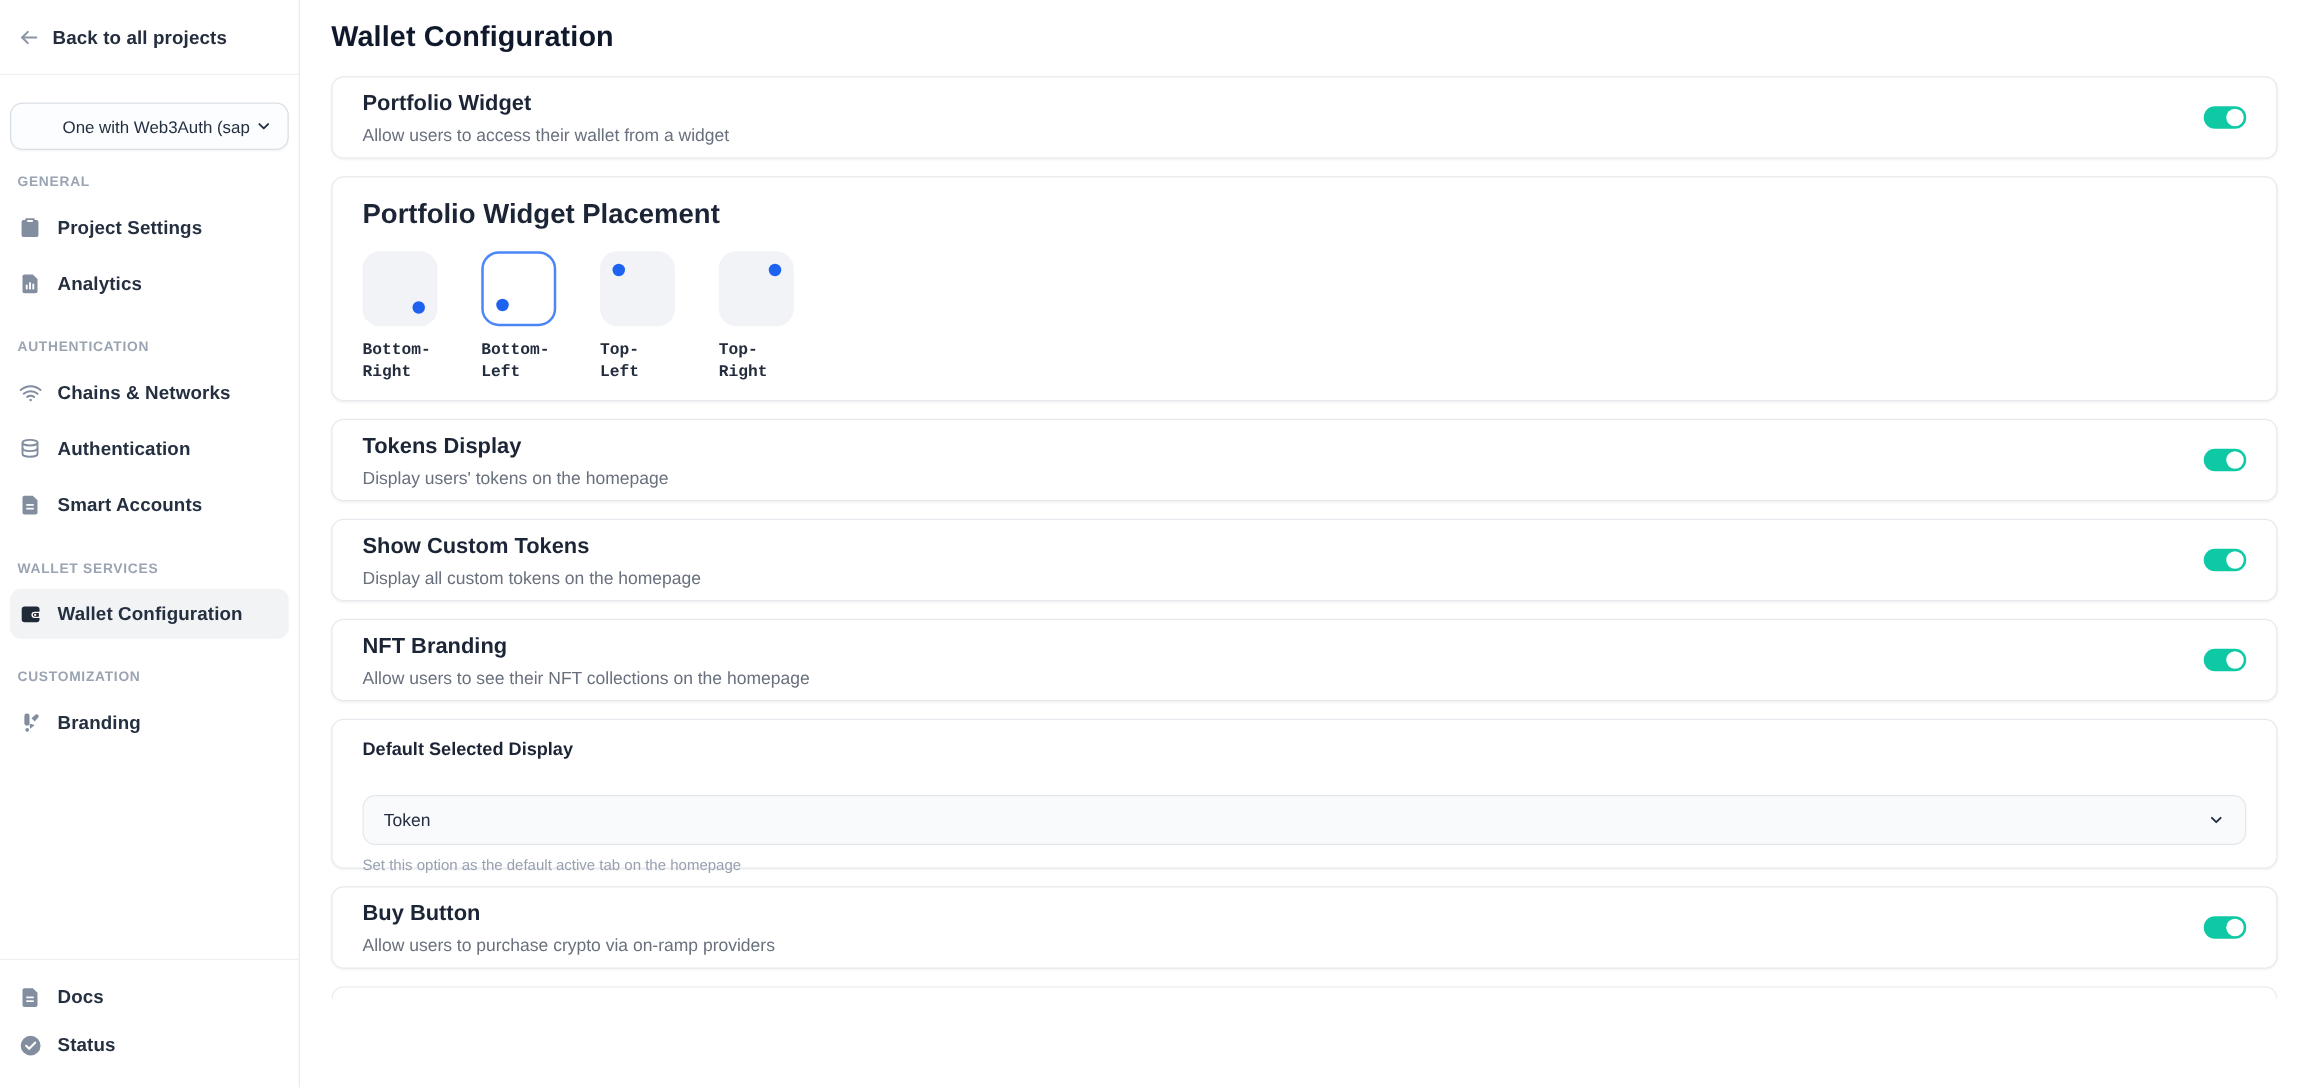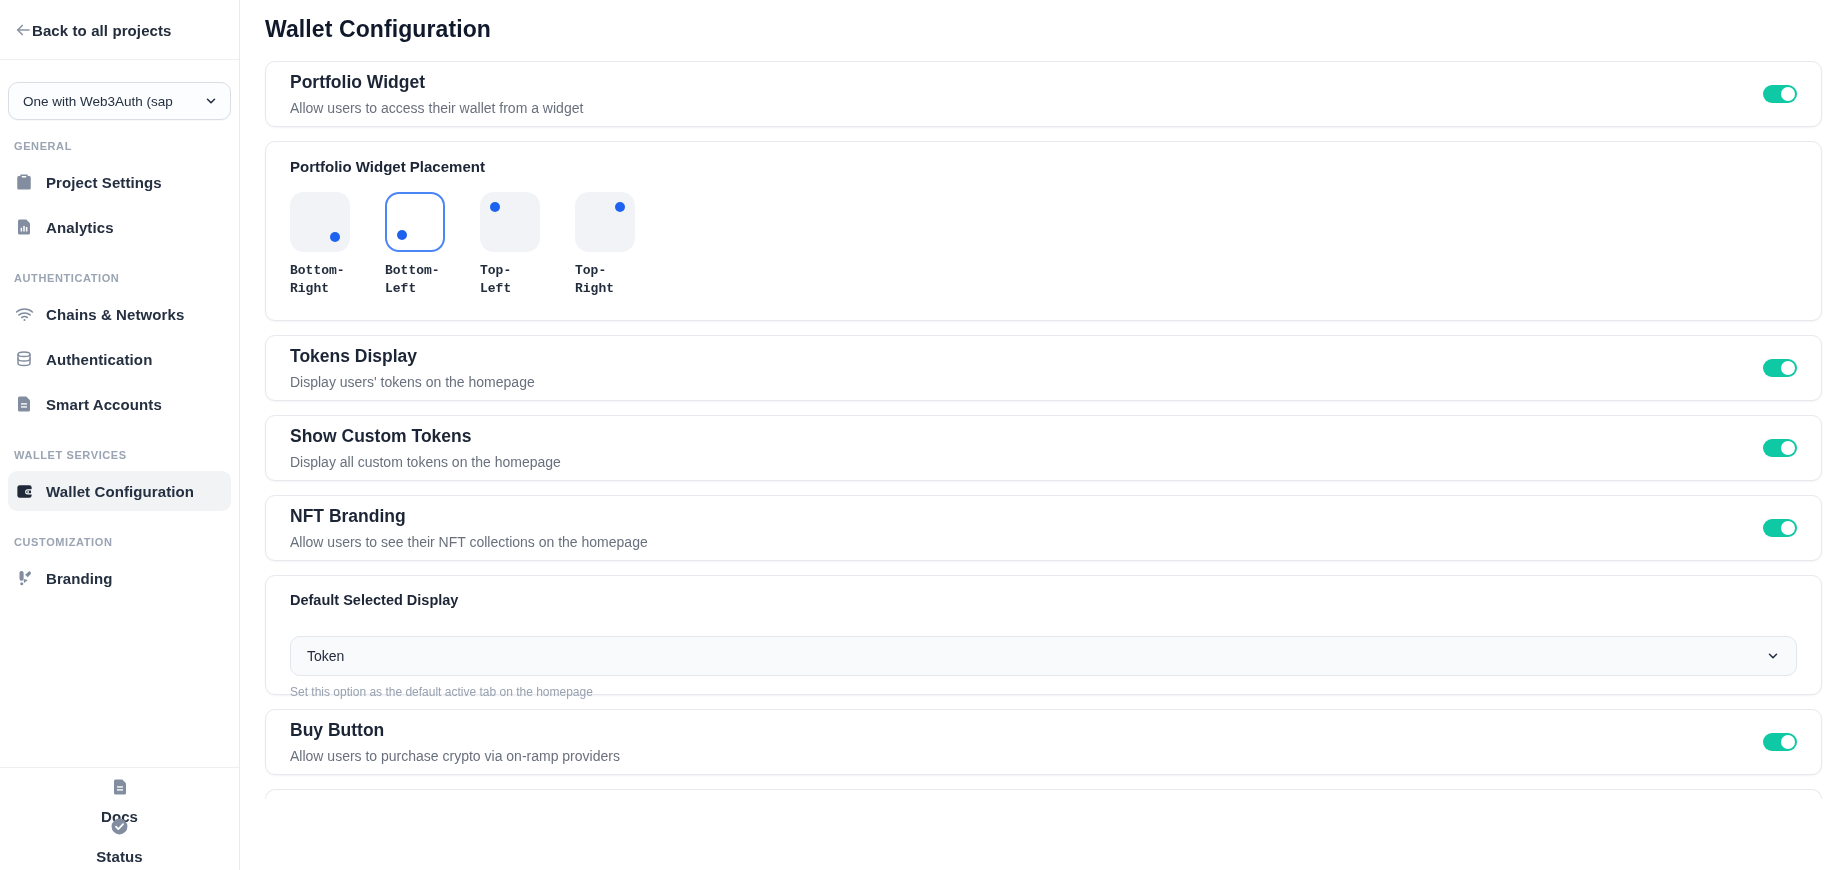--- a/index.html
+++ b/index.html
@@ -12,61 +12,61 @@
   }
 
   
   .sidebar {
     width: 240px; min-width: 240px; height: 870px;
     background: #ffffff;
     border-right: 1px solid #e7eaee;
     display: flex; flex-direction: column;
   }
   .back-row {
-    display: flex; align-items: center; 
+    display: flex; align-items: center; gap: 10px;
     padding: 21px 14px 0 14px;
     cursor: pointer;
   }
   .back-row span {
     font-size: 15px; font-weight: 700; color: #232d3d; letter-spacing: .1px;
   }
   .side-divider { height: 1px; background: #edf0f3; margin-top: 20px; }
 
   .project-select {
     margin: 22px 8px 0 8px; height: 38px;
     border: 1px solid #d9dee5; border-radius: 10px;
     background: #fcfdfe;
     display: flex; align-items: center; justify-content: space-between;
     padding: 0 12px 0 14px; cursor: pointer;
     box-shadow: 0 1px 1px rgba(16,24,40,.03);
   }
   .project-select .val {
     font-size: 13.5px; color: #242f40; font-weight: 500;
-    white-space: nowrap; overflow: hidden; width: 158px;
+    white-space: nowrap; overflow: hidden; width: 158px; margin-left: 27px;
   }
 
   .side-section-label {
     margin: 20px 14px 10px 14px;
     font-size: 11px; font-weight: 700; letter-spacing: .6px;
     color: #9aa4b2; text-transform: uppercase;
   }
   .side-item {
     height: 40px; margin: 0 8px 5px 8px; border-radius: 9px;
     display: flex; align-items: center; gap: 12px;
     padding: 0 6px; cursor: pointer;
   }
   .side-item .ic { width: 20px; height: 20px; display: flex; align-items: center; justify-content: center; }
   .side-item span.lbl {
     font-size: 15px; font-weight: 600; color: #242f40; letter-spacing: .1px;
   }
   .side-item.active { background: #f1f3f5; }
 
   .side-spacer { flex: 1; }
   .side-footer { border-top: 1px solid #edf0f3; padding: 10px 0 14px 0; }
-  .side-footer .side-item { margin-bottom: 0; height: 39px; flex-direction: column; }
+  .side-footer .side-item { margin-bottom: 0; height: 39px; }
 
   
   .main { flex: 1; padding: 16px 18px 0 25px; overflow: hidden; }
   .page-title {
     font-size: 23px; font-weight: 800; color: #10182b;
     letter-spacing: .1px; margin-bottom: 18px;
   }
   .cards { display: flex; flex-direction: column; gap: 14px; }
   .card {
     background: #ffffff;
@@ -87,21 +87,21 @@
     width: 34px; height: 18px; border-radius: 10px;
     background: #0ec9a4; position: relative; cursor: pointer; flex: none;
   }
   .toggle .knob {
     position: absolute; top: 2px; right: 2px;
     width: 14px; height: 14px; border-radius: 50%; background: #ffffff;
   }
 
   
   .placement-card { height: 180px; }
-  .pc-title { font-size: 15px; font-weight: 700; color: #1c2536; margin-bottom: 17px; }
+  .pc-title { font-size: 22px; font-weight: 700; color: #1c2536; margin-bottom: 17px; }
   .pc-row { display: flex; gap: 31px; font-family: Liberation Mono, monospace; }
   .pc-option { width: 64px; cursor: pointer; }
   .pc-tile {
     width: 60px; height: 60px; border-radius: 14px;
     background: #f1f3f6; position: relative;
   }
   .pc-tile.selected {
     background: #ffffff; border: 2px solid #4b86f7;
   }
   .pc-dot {

